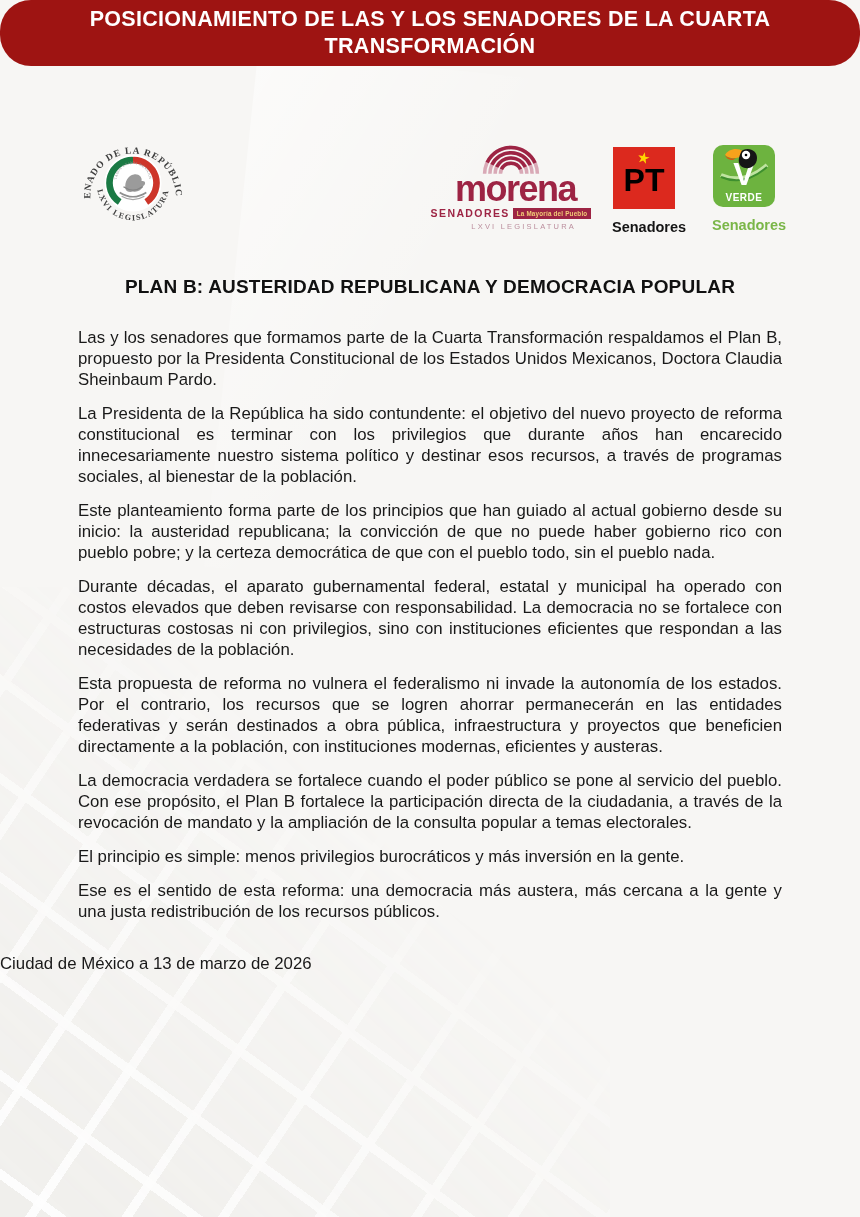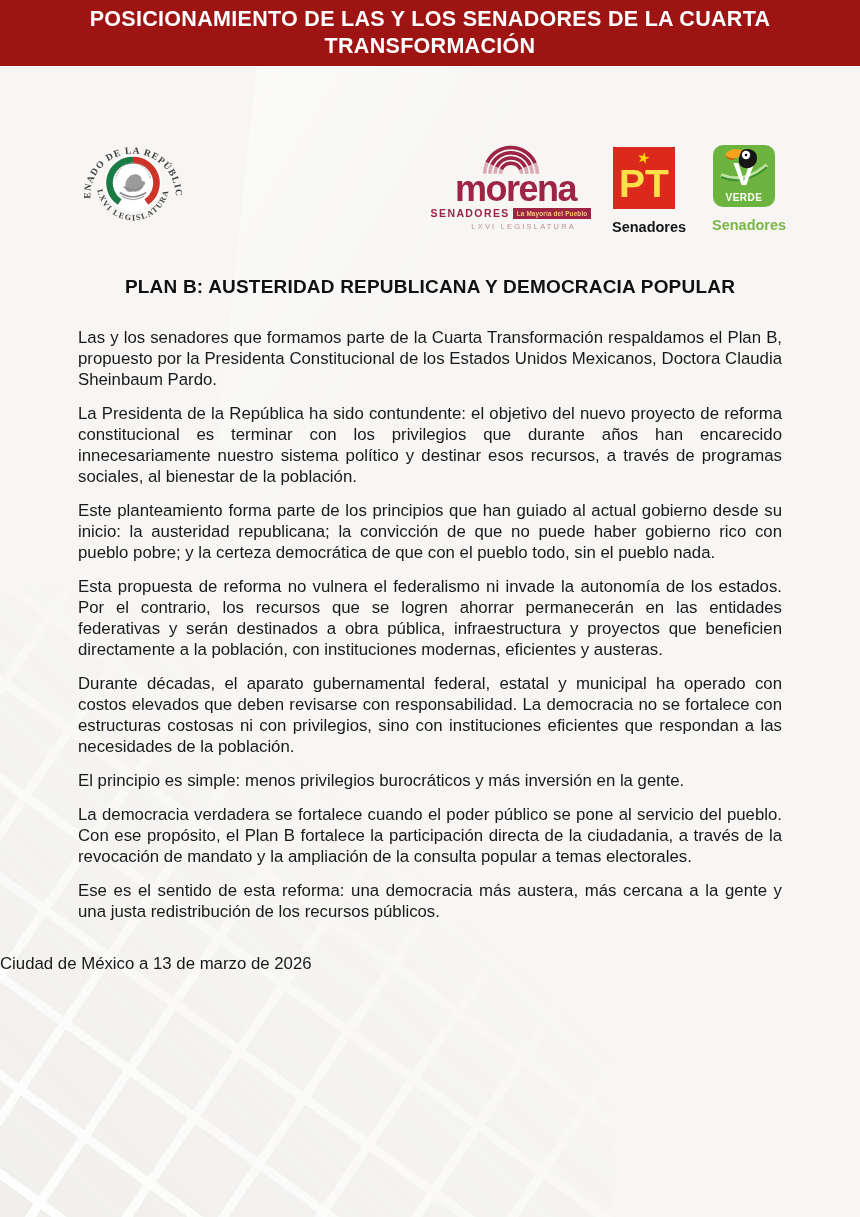--- a/index.html
+++ b/index.html
@@ -22,21 +22,21 @@
     pointer-events:none;
   }
   .sheen {
     position:absolute; top:70px; left:230px; width:420px; height:520px;
     background:linear-gradient(115deg, rgba(255,255,255,.55), rgba(255,255,255,0) 45%);
     transform:rotate(6deg); pointer-events:none;
   }
   
   .banner {
     position:relative; height:66px; background:#9e1412;
-    display:flex; align-items:center; justify-content:center; z-index:2;
+    display:flex; align-items:center; justify-content:center; z-index:2;border-radius:31px;
   }
   .banner-text {
     color:#ffffff; font-weight:bold; font-size:21.5px; line-height:1.25;
     text-align:center; max-width:730px; letter-spacing:.3px;
   }
   
   .logos { position:relative; height:196px; z-index:1; }
   .seal { position:absolute; left:76px; top:60px; width:114px; height:114px; }
   .seal svg { font-family:"Liberation Serif", serif; }
 
@@ -53,21 +53,21 @@
     padding:2px 4px; letter-spacing:.2px; white-space:nowrap;
   }
   .morena-leg { font-size:7.5px; color:#bb8e9d; letter-spacing:2.2px; margin-top:3px; }
 
   .pt { position:absolute; left:612px; top:81px; width:64px; text-align:center; }
   .pt-box {
     width:62px; height:62px; background:#dc291e; margin:0 auto;
     display:flex; flex-direction:column; align-items:center; justify-content:flex-start;
   }
   .pt-star { color:#ffd500; font-size:15px; line-height:1; margin-top:3px; transform:rotate(12deg); }
-  .pt-letters { color:#fde047; font-size:39px; font-weight:bold; line-height:1; margin-top:-1px; letter-spacing:0; }
+  .pt-letters { color:#000000; font-size:32px; font-weight:bold; line-height:1; margin-top:-1px; letter-spacing:0; }
   .pt-caption { font-size:14.5px; font-weight:bold; color:#141414; margin-top:10px; }
 
   .verde { position:absolute; left:712px; top:79px; width:64px; text-align:center; }
   .verde-box {
     position:relative; width:62px; height:62px; background:#6db33f; border-radius:10px;
     margin:0 auto; overflow:hidden;
   }
   .verde-word {
     position:absolute; left:0; right:0; bottom:4px;
     color:#ffffff; font-weight:bold; font-size:10px; letter-spacing:.5px;text-align:center;
@@ -176,21 +176,21 @@
       <div class="verde-caption">Senadores</div>
     </div>
   </div>
 
   <main class="doc">
     <h1 class="title">PLAN B: AUSTERIDAD REPUBLICANA Y DEMOCRACIA POPULAR</h1>
     <div class="doc-body">
         <p class="para">Las y los senadores que formamos parte de la Cuarta Transformación respaldamos el Plan B, propuesto por la Presidenta Constitucional de los Estados Unidos Mexicanos, Doctora Claudia Sheinbaum Pardo.</p>
         <p class="para">La Presidenta de la República ha sido contundente: el objetivo del nuevo proyecto de reforma constitucional es terminar con los privilegios que durante años han encarecido innecesariamente nuestro sistema político y destinar esos recursos, a través de programas sociales, al bienestar de la población.</p>
         <p class="para">Este planteamiento forma parte de los principios que han guiado al actual gobierno desde su inicio: la austeridad republicana; la convicción de que no puede haber gobierno rico con pueblo pobre; y la certeza democrática de que con el pueblo todo, sin el pueblo nada.</p>
+        <p class="para">Durante décadas, el aparato gubernamental federal, estatal y municipal ha operado con costos elevados que deben revisarse con responsabilidad. La democracia no se fortalece con estructuras costosas ni con privilegios, sino con instituciones eficientes que respondan a las necesidades de la población.</p>
         <p class="para">Esta propuesta de reforma no vulnera el federalismo ni invade la autonomía de los estados. Por el contrario, los recursos que se logren ahorrar permanecerán en las entidades federativas y serán destinados a obra pública, infraestructura y proyectos que beneficien directamente a la población, con instituciones modernas, eficientes y austeras.</p>
-        <p class="para">Durante décadas, el aparato gubernamental federal, estatal y municipal ha operado con costos elevados que deben revisarse con responsabilidad. La democracia no se fortalece con estructuras costosas ni con privilegios, sino con instituciones eficientes que respondan a las necesidades de la población.</p>
+        <p class="para">La democracia verdadera se fortalece cuando el poder público se pone al servicio del pueblo. Con ese propósito, el Plan B fortalece la participación directa de la ciudadania, a través de la revocación de mandato y la ampliación de la consulta popular a temas electorales.</p>
         <p class="para">El principio es simple: menos privilegios burocráticos y más inversión en la gente.</p>
-        <p class="para">La democracia verdadera se fortalece cuando el poder público se pone al servicio del pueblo. Con ese propósito, el Plan B fortalece la participación directa de la ciudadania, a través de la revocación de mandato y la ampliación de la consulta popular a temas electorales.</p>
         <p class="para">Ese es el sentido de esta reforma: una democracia más austera, más cercana a la gente y una justa redistribución de los recursos públicos.</p>
       </div>
     <div class="dateline">Ciudad de México a 13 de marzo de 2026</div>
   </main>
 </div>
 
 </body></html>

